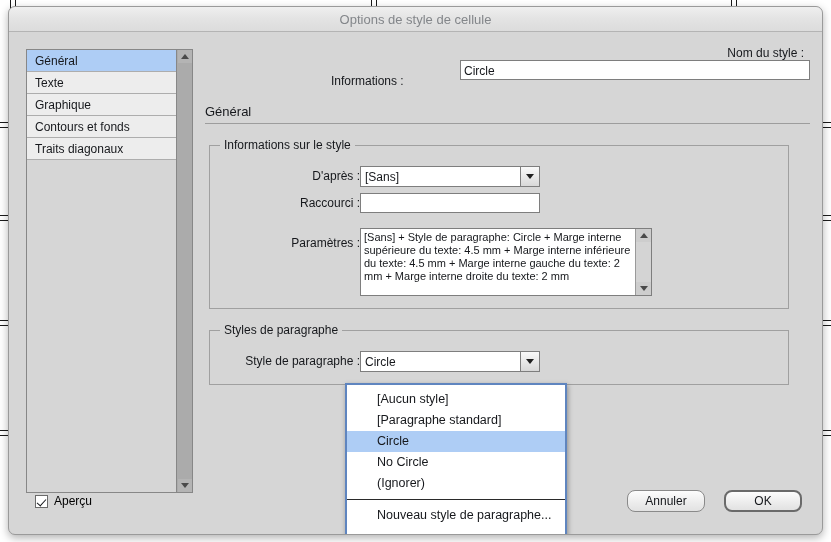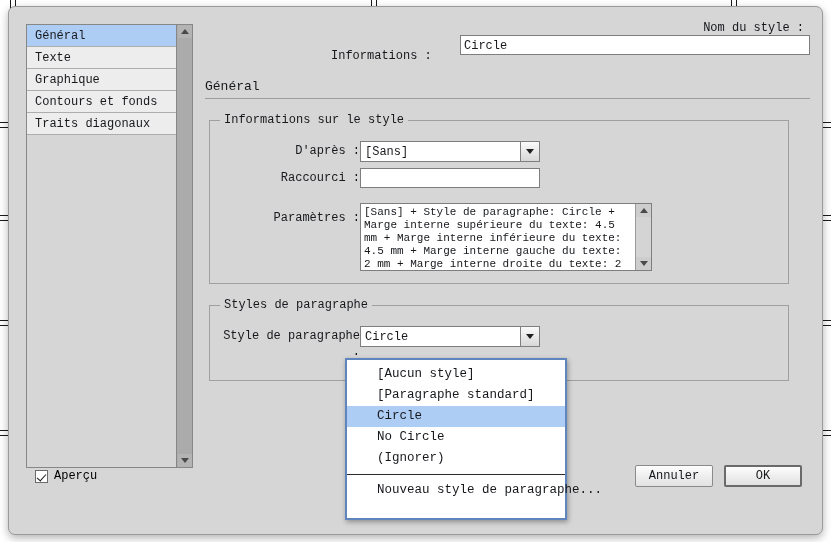--- a/index.html
+++ b/index.html
@@ -63,21 +63,20 @@
     justify-content: center;
   }
   .titlebar-text {
     font-size: 13px;
     color: #83868a;
   }
 
   .body {
     position: relative;
     height: 504px;
-    font-family: Liberation Mono, monospace;
   }
 
   
   .sidebar {
     position: absolute;
     left: 17px;
     top: 17px;
     width: 151px;
     height: 444px;
     background: #ededed;
@@ -364,27 +363,28 @@
     right: 20px;
     bottom: 24px;
     display: flex;
     gap: 11px;
   }
   .btn {
     width: 78px;
     height: 22px;
     background: linear-gradient(to bottom, #fdfdfd 0%, #ededed 55%, #e2e2e2 100%);
     border: 1px solid #8a8a8a;
-    border-radius: 2px;
+    border-radius: 8px;
     font-size: 12px;
     color: #16181c;
     display: flex;
     align-items: center;
     justify-content: center;
     box-sizing: border-box;
+    margin-left: 8px;
   }
   .btn.default {
     border: 2px solid #6a6a6a;
   }
 </style>
 </head>
 <body>
 
 <div id="root">
 
@@ -397,20 +397,23 @@
   <div class="guide-h" style="left:0px; top:320px;"></div>
   <div class="guide-h" style="left:0px; top:430px;"></div>
 
   <div class="guide-h" style="right:0px; top:122px;"></div>
   <div class="guide-h" style="right:0px; top:215px;"></div>
   <div class="guide-h" style="right:0px; top:320px;"></div>
   <div class="guide-h" style="right:0px; top:430px;"></div>
 
   <div class="dialog">
 
+    <div class="titlebar">
+      <span class="titlebar-text">Options de style de cellule</span>
+    </div>
 
     <div class="body">
 
       <div class="sidebar">
         <div class="side-item selected">
           <span>Général</span>
         </div>
         <div class="side-item">
           <span>Texte</span>
         </div>

